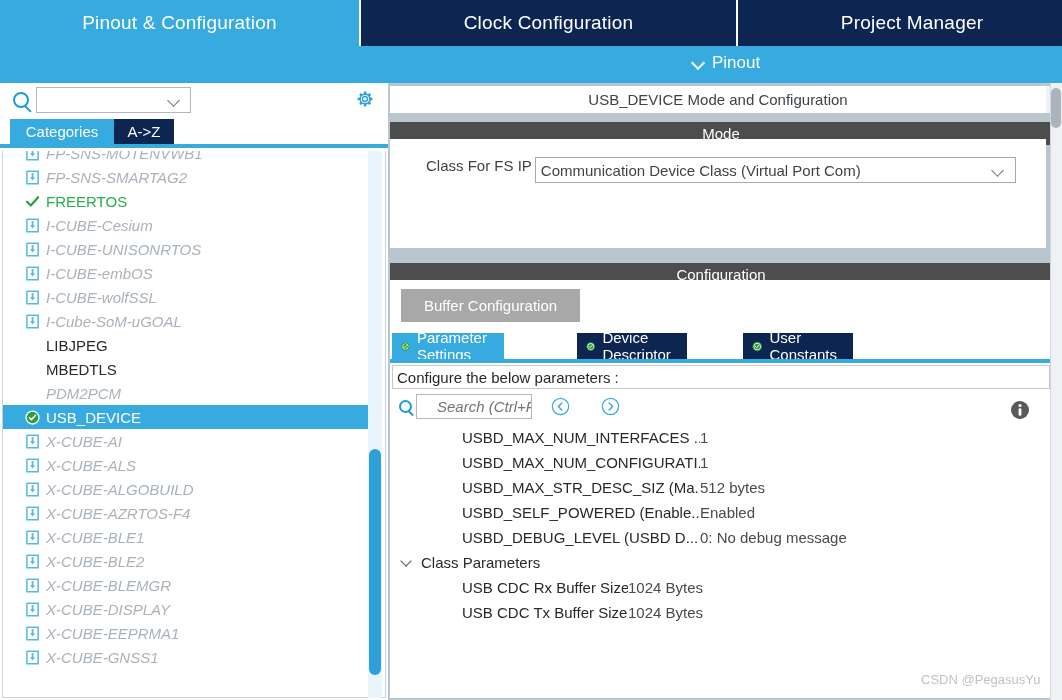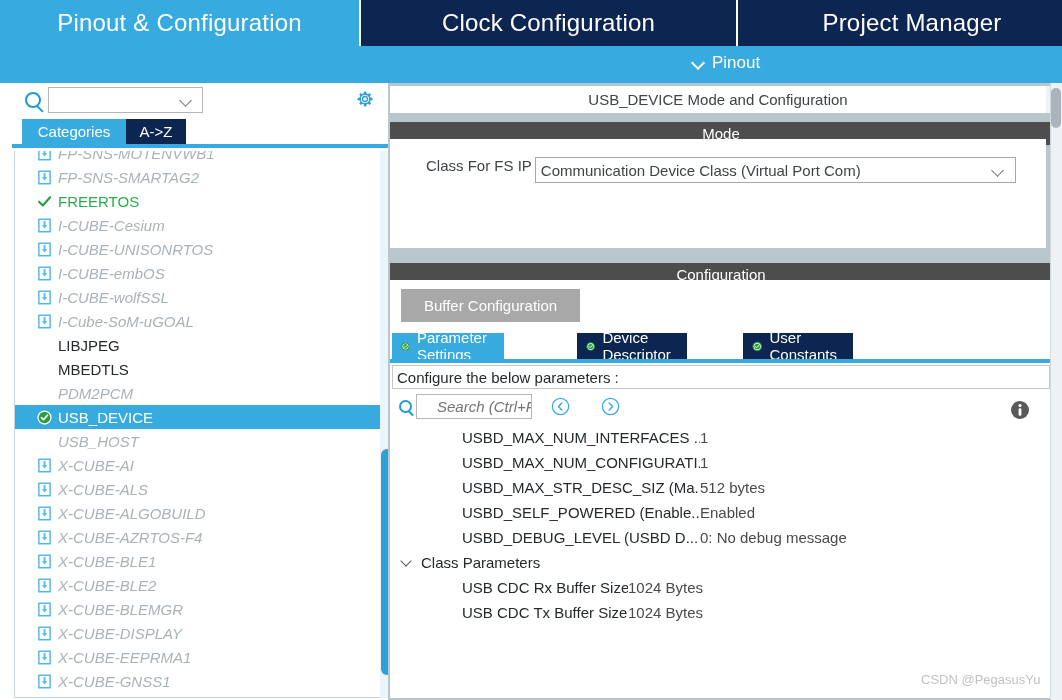--- a/index.html
+++ b/index.html
@@ -8,21 +8,21 @@
     font-family: "Liberation Sans", sans-serif;
     background: #ffffff;
     overflow: hidden;
   }
   #app { position: relative; width: 1062px; height: 700px; }
 
   
   .topbar { position: absolute; left:0; top:0; width:1062px; height:46px; background:#0d2551; display:flex; }
   .maintab {
     height:46px; display:flex; align-items:center; justify-content:center;
-    color:#ffffff; font-size:24px; letter-spacing:.2px;
+    color:#ffffff; font-size:19px; letter-spacing:.2px;
     border-right:2px solid #ffffff;
   }
   .maintab.active { background:#37abe0; }
   .maintab.inactive { background:#0d2551;justify-content:center; }
   .maintab#tab-pinout { width:361px; }
   .maintab#tab-clock { width:377px; }
   .maintab#tab-pm { width:324px; border-right:none;padding-left:24px; }
 
   
   .subbar { position:absolute; left:0; top:46px; width:1062px; height:37px; background:#37abe0; }
@@ -31,21 +31,21 @@
   #submenu-swpacks { left:375px;margin-top:48px; }
   #submenu-pinout  { left:692px; }
   .chev { display:inline-block; width:13px; height:13px; position:relative; }
   .chev::before {
     content:""; position:absolute; left:1px; top:1px; width:8px; height:8px;
     border-right:2.4px solid #fff; border-bottom:2.4px solid #fff;
     transform: rotate(45deg);
   }
 
   
-  .leftpanel { position:absolute; left:12px; top:83px; width:388px; height:617px; background:#ffffff; }
+  .leftpanel { position:absolute; left:0; top:83px; width:388px; height:617px; background:#ffffff; }
   .search-row { position:absolute; left:0; top:0; width:388px; height:36px; background:#fff; }
   .mag {
     position:absolute; left:13px; top:9px; width:16px; height:16px;
     border:2px solid #1d9bd7; border-radius:50%;
   }
   .mag::after { content:""; position:absolute; right:-5px; bottom:-4px; width:8px; height:2.4px; background:#1d9bd7; transform:rotate(45deg); }
   .search-combo {
     position:absolute; left:36px; top:4px; width:155px; height:26px;
     border:1px solid #b6b6b6; background:#fff;
   }
@@ -306,24 +306,20 @@
             <span class="noico"></span>
             <span class="lbl">PDM2PCM</span>
           </div>
           <div class="item sel">
             <svg viewBox="0 0 16 16" width="16" height="16" class="tickcirc ico">
               <circle cx="8" cy="8" r="7.6" fill="#ffffff"></circle>
               <circle cx="8" cy="8" r="6.2" fill="#2a9d3f"></circle>
               <path d="M4.8 8.2 L6.9 10.4 L11.2 5.5" stroke="#ffffff" stroke-width="1.7" fill="none" stroke-linecap="round" stroke-linejoin="round"></path>
             </svg>
             <span class="lbl">USB_DEVICE</span>
-          </div>
-          <div class="item dim">
-            <span class="noico"></span>
-            <span class="lbl">USB_HOST</span>
           </div>
           <div class="item dim">
             <svg viewBox="0 0 16 16" width="15" height="15" class="dlico ico">
               <path d="M2 1.4h12v13.2H2z" fill="none" stroke="#57b9e8" stroke-width="1.6"></path>
               <rect x="7.1" y="3.2" width="1.9" height="5.2" fill="#57b9e8"></rect>
               <path d="M5.2 7.6 L8.05 11.1 L10.9 7.6 Z" fill="#57b9e8"></path>
             </svg>
             <span class="lbl">X-CUBE-AI</span>
           </div>
           <div class="item dim">

